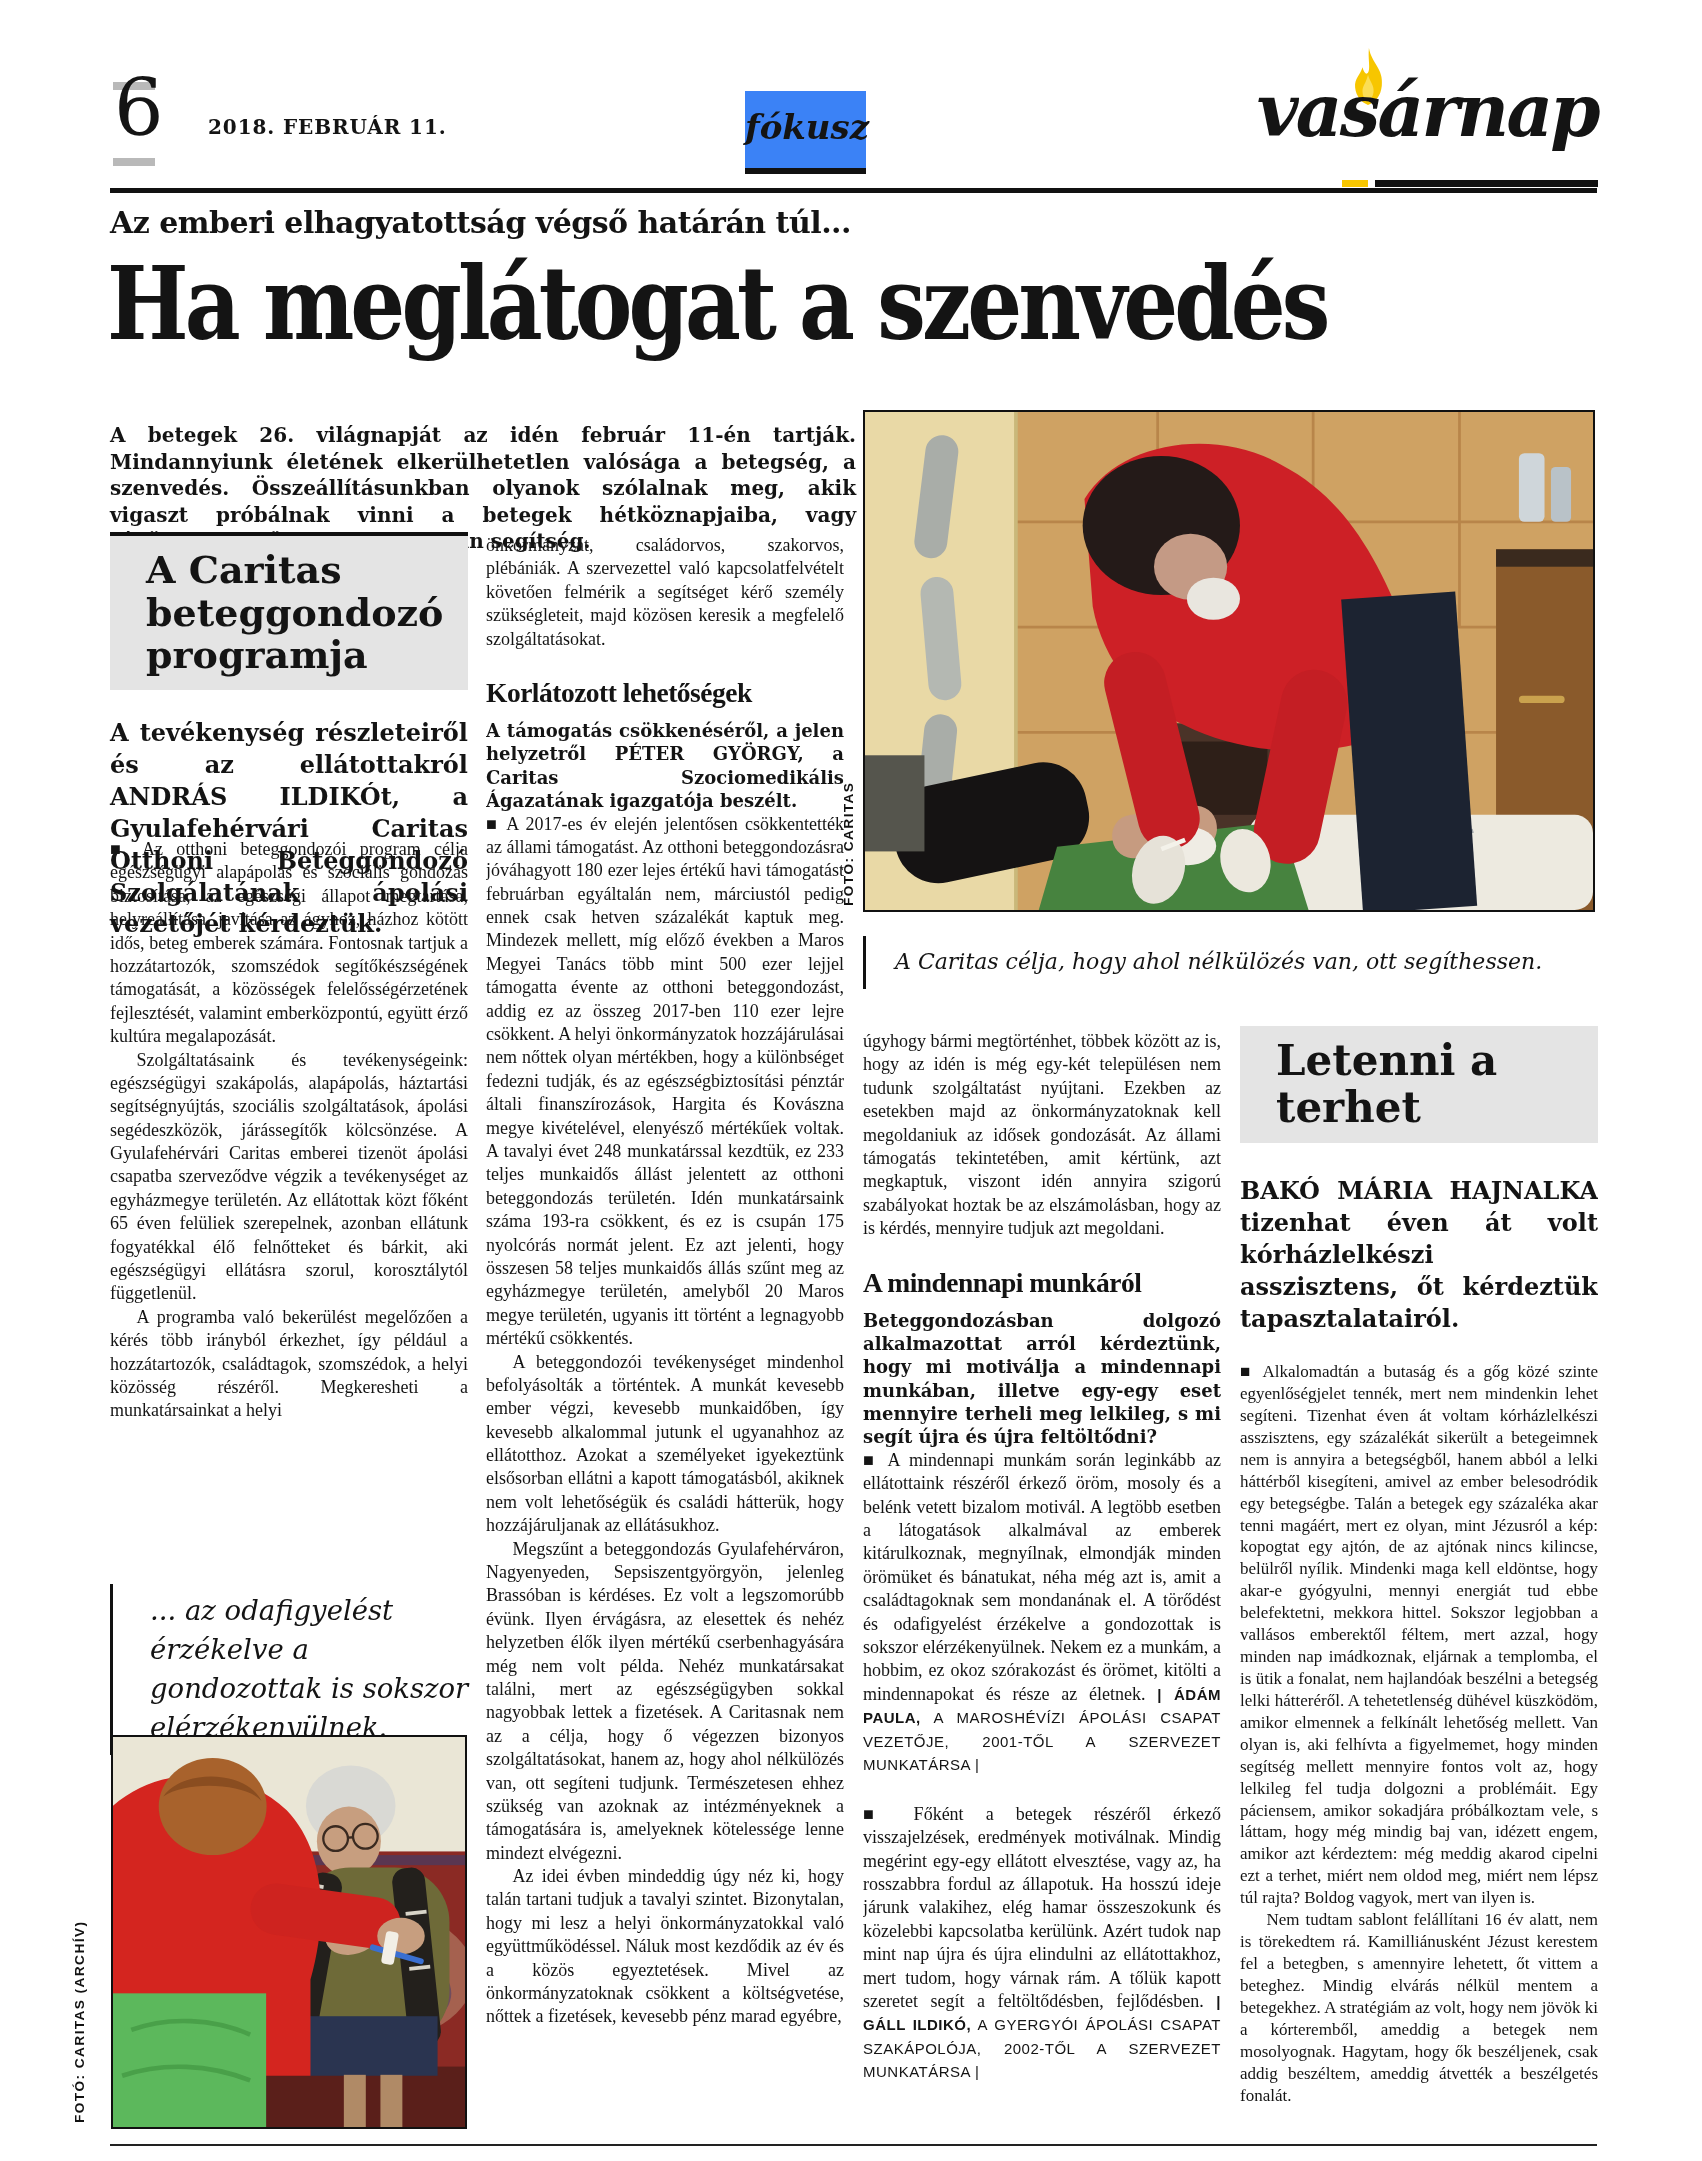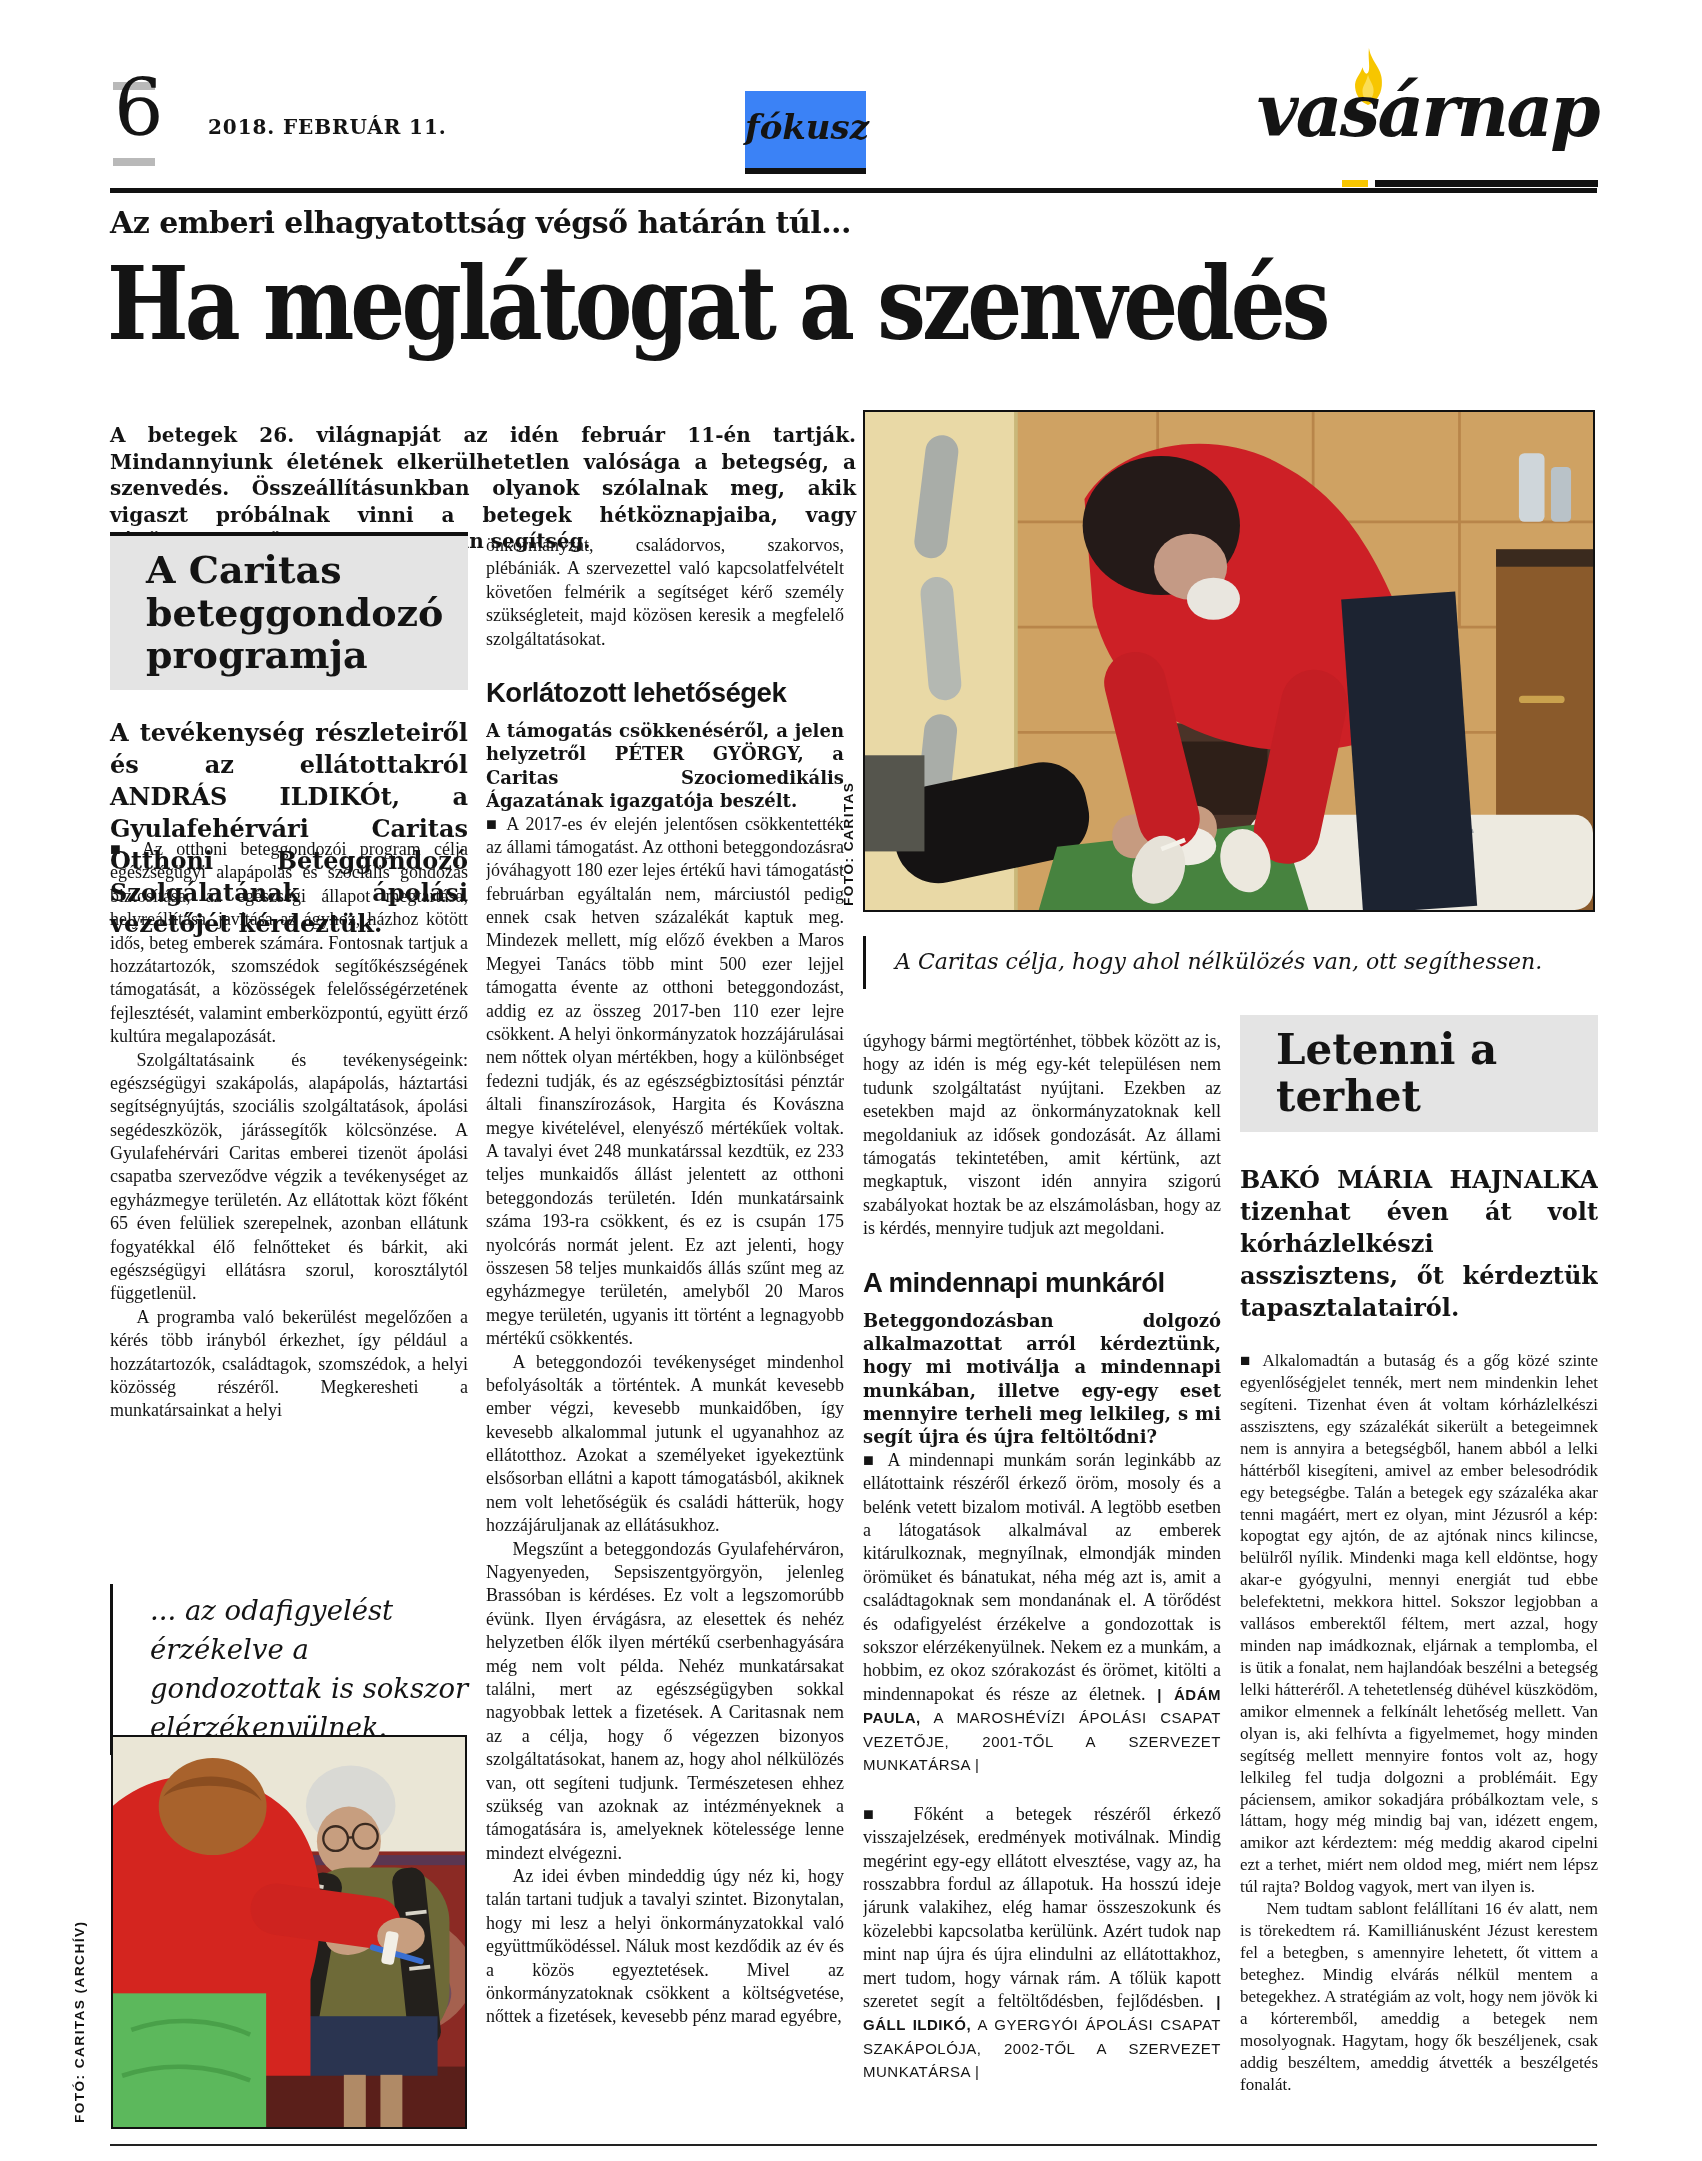--- a/index.html
+++ b/index.html
@@ -30,21 +30,21 @@
             font-family:"DejaVu Serif", serif; letter-spacing:-0.5px; }
   .headline { position:absolute; left:107px; top:251px; width:1418px; font-size:90px; font-weight:bold;
               font-family:"DejaVu Serif", serif; letter-spacing:-4.1px; line-height:1.05;
               transform:scale(0.96,1.12); transform-origin:top left; white-space:nowrap; }
   .lead { position:absolute; left:110px; top:402px; width:746px; font-size:20px; font-weight:bold;
           line-height:1.33; text-align:justify; font-family:"DejaVu Serif", serif; }
   
   .col { position:absolute; width:358px; overflow:hidden; }
   .body-text p { margin:0; font-size:18px; line-height:1.30; text-align:justify; }
   .body-text p + p { text-indent:26.5px; }
-  .subhead { font-size:27.5px; font-weight:bold; margin:26px 0 10px 0; font-family:Liberation Sans, sans-serif;
+  .subhead { font-size:27.5px; font-weight:bold; margin:26px 0 10px 0; font-family:Liberation Serif, serif;
              letter-spacing:-0.5px; }
   .lead-in { font-size:24px; font-weight:bold; line-height:1.33; text-align:justify; margin:0 0 26.5px 0;
              font-family:"DejaVu Serif", serif; }
   
   .boxrule { position:absolute; left:0; top:0; width:100%; height:4.1px; background:#111; }
   .graybox { position:relative; background:#e4e4e4;padding-left:17px; }
   .graybox h2 { margin:0; padding:13px 9.2px 13.7px 19px; font-weight:bold;
                 font-family:"DejaVu Serif", serif; line-height:1.12; }
   .box1 { position:absolute; left:110px; top:532px; width:358px; }
   .box1 h2 { font-size:38px; }
@@ -226,21 +226,21 @@
     <p>úgyhogy bármi megtörténhet, többek között az is, hogy az idén is még egy-két településen nem tudunk szolgáltatást nyújtani. Ezekben az esetekben majd az önkormányzatoknak kell megoldaniuk az idősek gondozását. Az állami támogatás tekintetében, amit kértünk, azt megkaptuk, viszont idén annyira szigorú szabályokat hoztak be az elszámolásban, hogy az is kérdés, mennyire tudjuk azt megoldani.</p>
     <h3 class="subhead">A mindennapi munkáról</h3>
     <p class="lead-in" style="text-indent:0;">Beteggondozásban dolgozó alkalmazottat arról kérdeztünk, hogy mi motiválja a mindennapi munkában, illetve egy-egy eset mennyire terheli meg lelkileg, s mi segít újra és újra feltöltődni?</p>
     <p style="text-indent:0;"><span>■ A mindennapi munkám során leginkább az ellátottaink részéről érkező öröm, mosoly és a belénk vetett bizalom motivál. A legtöbb esetben a látogatások alkalmával az emberek kitárulkoznak, megnyílnak, elmondják minden örömüket és bánatukat, néha még azt is, amit a családtagoknak sem mondanának el. A törődést és odafigyelést érzékelve a gondozottak is sokszor elérzékenyülnek. Nekem ez a munkám, a hobbim, ez okoz szórakozást és örömet, kitölti a mindennapokat és része az életnek. </span><span class="credit-caps"><span class="nm">| ÁDÁM PAULA,</span><span> A MAROSHÉVÍZI ÁPOLÁSI CSAPAT VEZETŐJE, 2001-TŐL A SZERVEZET MUNKATÁRSA |</span></span></p>
     <p class="answer2"><span>■ Főként a betegek részéről érkező visszajelzések, eredmények motiválnak. Mindig megérint egy-egy ellátott elvesztése, vagy az, ha rosszabbra fordul az állapotuk. Ha hosszú ideje járunk valakihez, elég hamar összeszokunk és közelebbi kapcsolatba kerülünk. Azért tudok nap mint nap újra és újra elindulni az ellátottakhoz, mert tudom, hogy várnak rám. A tőlük kapott szeretet segít a feltöltődésben, fejlődésben. </span><span class="credit-caps"><span class="nm">| GÁLL ILDIKÓ,</span><span> A GYERGYÓI ÁPOLÁSI CSAPAT SZAKÁPOLÓJA, 2002-TŐL A SZERVEZET MUNKATÁRSA |</span></span></p>
   </div>
 
   <div class="col col4">
     <div class="col4-boxwrap">
       <div class="boxrule"></div>
-      <div class="graybox" style="margin-top:2px;">
+      <div class="graybox" style="margin-top:13px;">
         <h2>Letenni a terhet</h2>
       </div>
     </div>
     <p class="lead-in">BAKÓ MÁRIA HAJNALKA tizenhat éven át volt kórházlelkészi asszisztens, őt kérdeztük tapasztalatairól.</p>
     <div class="body-text">
       <p>■ Alkalomadtán a butaság és a gőg közé szinte egyenlőségjelet tennék, mert nem mindenkin lehet segíteni. Tizenhat éven át voltam kórházlelkészi asszisztens, egy százalékát sikerült a betegeimnek nem is annyira a betegségből, hanem abból a lelki háttérből kisegíteni, amivel az ember belesodródik egy betegségbe. Talán a betegek egy százaléka akar tenni magáért, mert ez olyan, mint Jézusról a kép: kopogtat egy ajtón, de az ajtónak nincs kilincse, belülről nyílik. Mindenki maga kell eldöntse, hogy akar-e gyógyulni, mennyi energiát tud ebbe belefektetni, mekkora hittel. Sokszor legjobban a vallásos emberektől féltem, mert azzal, hogy minden nap imádkoznak, eljárnak a templomba, el is ütik a fonalat, nem hajlandóak beszélni a betegség lelki hátteréről. A tehetetlenség dühével küszködöm, amikor elmennek a felkínált lehetőség mellett. Van olyan is, aki felhívta a figyelmemet, hogy minden segítség mellett mennyire fontos volt az, hogy lelkileg fel tudja dolgozni a problémáit. Egy páciensem, amikor sokadjára próbálkoztam vele, s láttam, hogy még mindig baj van, idézett engem, amikor azt kérdeztem: még meddig akarod cipelni ezt a terhet, miért nem oldod meg, miért nem lépsz túl rajta? Boldog vagyok, mert van ilyen is.</p>
       <p>Nem tudtam sablont felállítani 16 év alatt, nem is törekedtem rá. Kamilliánusként Jézust kerestem fel a betegben, s amennyire lehetett, őt vittem a beteghez. Mindig elvárás nélkül mentem a betegekhez. A stratégiám az volt, hogy nem jövök ki a kórteremből, ameddig a betegek nem mosolyognak. Hagytam, hogy ők beszéljenek, csak addig beszéltem, ameddig átvették a beszélgetés fonalát.</p>
     </div>
   </div>
 

